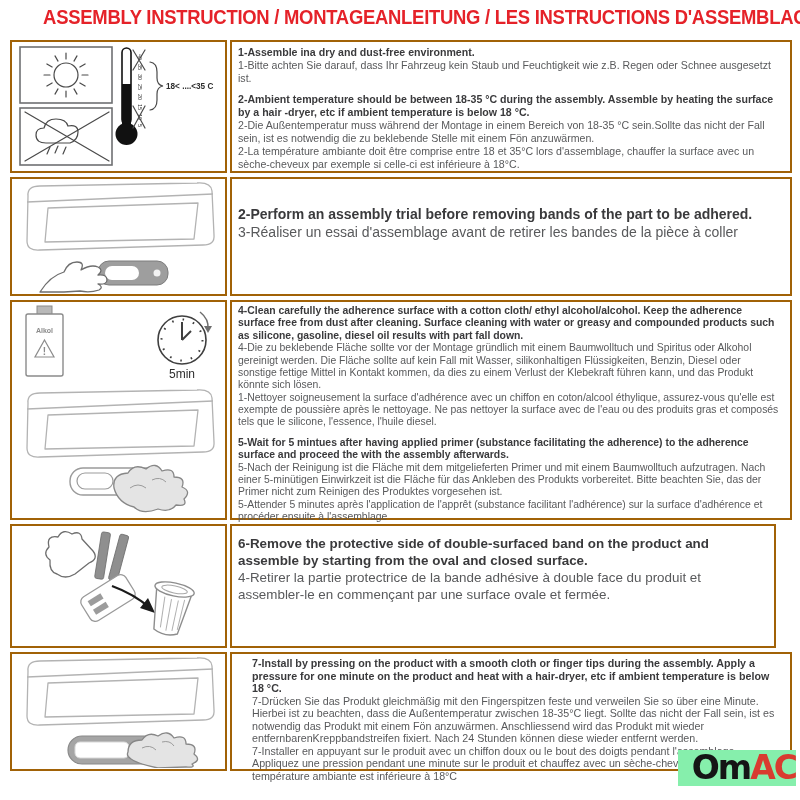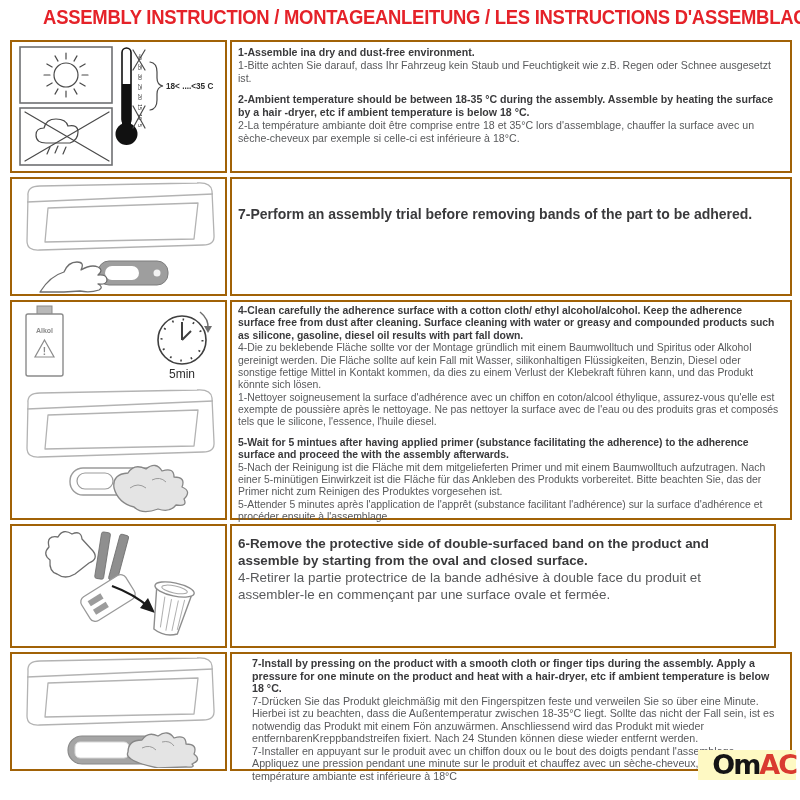--- a/index.html
+++ b/index.html
@@ -25,22 +25,22 @@
   .hand{fill:#fff;stroke:#6e6e6e;stroke-width:1.3;stroke-linejoin:round;}
   .cloth{fill:#e4e4e4;stroke:#878787;stroke-width:1.3;stroke-linejoin:round;}
   .clothln{fill:none;stroke:#9b9b9b;stroke-width:1;}
   .tick{font-size:5.5px;fill:#333;}
   .range{font-size:8.2px;font-weight:bold;fill:#2d2d2d;}
   .blbl{font-size:7px;font-weight:bold;fill:#8b8b8b;}
   .wmark{font-size:10px;font-weight:bold;fill:#8b8b8b;}
   .clk{font-size:12px;fill:#2f2f2f;}
   .rib{stroke:#b0b0b0;stroke-width:1;}
   .strip{fill:#8f8f8f;stroke:#6d6d6d;stroke-width:0.8;}
-  .logo{position:absolute;top:750px;right:4px;background:#fef9c3;padding-left:14px;
-    font-family:"DejaVu Sans",sans-serif;font-size:27px;font-weight:bold;letter-spacing:-2px;line-height:1.1;}
+  .logo{position:absolute;top:750px;right:4px;background:#86efac;padding-left:14px;
+    font-family:"DejaVu Sans",sans-serif;font-size:33px;font-weight:bold;letter-spacing:-2px;line-height:1.1;}
   .lb{color:#151515;}
   .lr{color:#d93b30;}
 </style>
 </head>
 <body>
 
 <div class="page">
 
   <div class="title">
     <span>ASSEMBLY INSTRUCTION / MONTAGEANLEITUNG / LES INSTRUCTIONS D'ASSEMBLAGE</span>
@@ -89,40 +89,42 @@
         <path d="M121,64 L133,86 M133,64 L121,86" class="ln1"></path>
         <path d="M138,20 Q145,21 145,30 L145,36 Q145,43 151,44 Q145,45 145,52 L145,58 Q145,67 138,68" class="ln1"></path>
         <text x="154" y="47" class="range">18&lt; ....&lt;35 C</text>
       </g>
     </svg>
   </div>
   <div class="cell txt r1" style="left:230px;top:40px;width:562px;height:133px">
     <p class="en">1-Assemble ina dry and dust-free environment.</p>
     <p>1-Bitte achten Sie darauf, dass Ihr Fahrzeug kein Staub und Feuchtigkeit wie z.B. Regen oder Schnee ausgesetzt ist.</p>
     <p class="en gap">2-Ambient temperature should be between 18-35 °C  during the assembly. Assemble by heating the surface by a hair -dryer, etc if ambient temperature is below 18 °C.</p>
+    <p>2-Die Außentemperatur muss während der Montage in einem Bereich von 18-35 °C  sein.Sollte das nicht der Fall sein, ist es notwendig die zu beklebende Stelle mit einem Fön anzuwärmen.</p>
     <p>2-La température ambiante doit être comprise entre 18 et 35°C lors d'assemblage, chauffer la surface avec un sèche-cheveux par exemple si celle-ci est inférieure à 18°C.</p>
   </div>
 
   <div class="cell" style="left:10px;top:177px;width:217px;height:119px">
     <svg width="213" height="114" viewBox="0 0 213 114">
       <g>
         <path class="part" d="M16,17 Q15,7 28,7 L185,4 Q199,3 200,12 L202,56 Q203,66 191,66 L28,71 Q15,72 15,62 Z"></path>
         <path class="part" d="M15,23 L201,15"></path>
         <path class="part" d="M36,29 L186,24 L182,60 L33,63 Z"></path>
       </g>
       <g>
         <rect x="86" y="82" width="70" height="24" rx="11" fill="#9e9e9e" stroke="#7d7d7d" stroke-width="1"></rect>
         <rect x="93" y="87" width="34" height="14" rx="7" fill="#fff"></rect>
         <circle cx="145" cy="94" r="3.5" fill="#f2f2f2"></circle>
         <path class="hand" d="M28,113 Q38,97 52,93 Q56,83 65,83 Q73,83 69,91 Q79,85 86,88 Q92,91 86,96 Q95,95 95,101 Q95,106 86,105 Q92,108 87,111 Q78,114 68,112 L52,113 Z"></path>
       </g>
     </svg>
   </div>
   <div class="cell txt r2" style="left:230px;top:177px;width:562px;height:119px">
-    <p class="en">7-Perform an assembly trial before removing bands of the part to be adhered.</p>
+    <p class="en">2-Perform an assembly trial before removing bands of the part to be adhered.</p>
+    <p>3-Réaliser un essai d'assemblage avant de retirer les bandes de la pièce à coller</p>
   </div>
 
   <div class="cell" style="left:10px;top:300px;width:217px;height:220px">
     <svg width="213" height="215" viewBox="0 0 213 215">
       <g>
         <rect x="25" y="4" width="15" height="9" fill="#b9b9b9" stroke="#8b8b8b"></rect>
         <rect x="14" y="12" width="37" height="62" rx="2" fill="#fff" stroke="#8b8b8b" stroke-width="1.4"></rect>
         <text x="32.5" y="31" class="blbl" text-anchor="middle">Alkol</text>
         <path d="M32.5,38 L42,55 L23,55 Z" fill="none" stroke="#8b8b8b" stroke-width="1.2"></path>
         <text x="32.5" y="53" class="wmark" text-anchor="middle">!</text>

